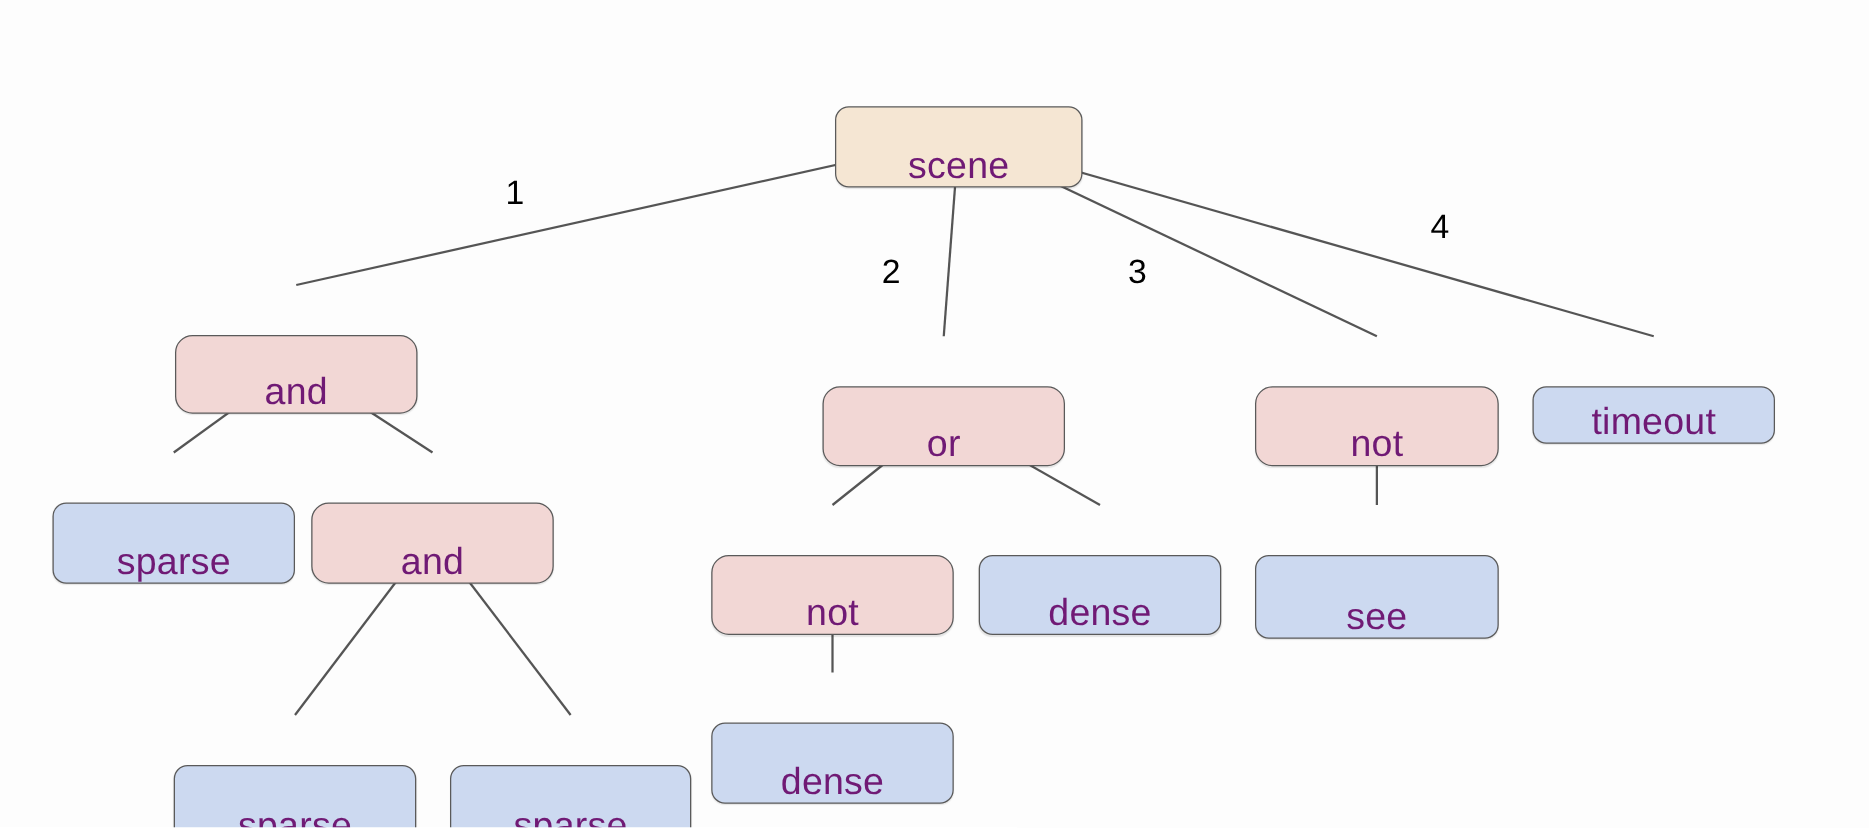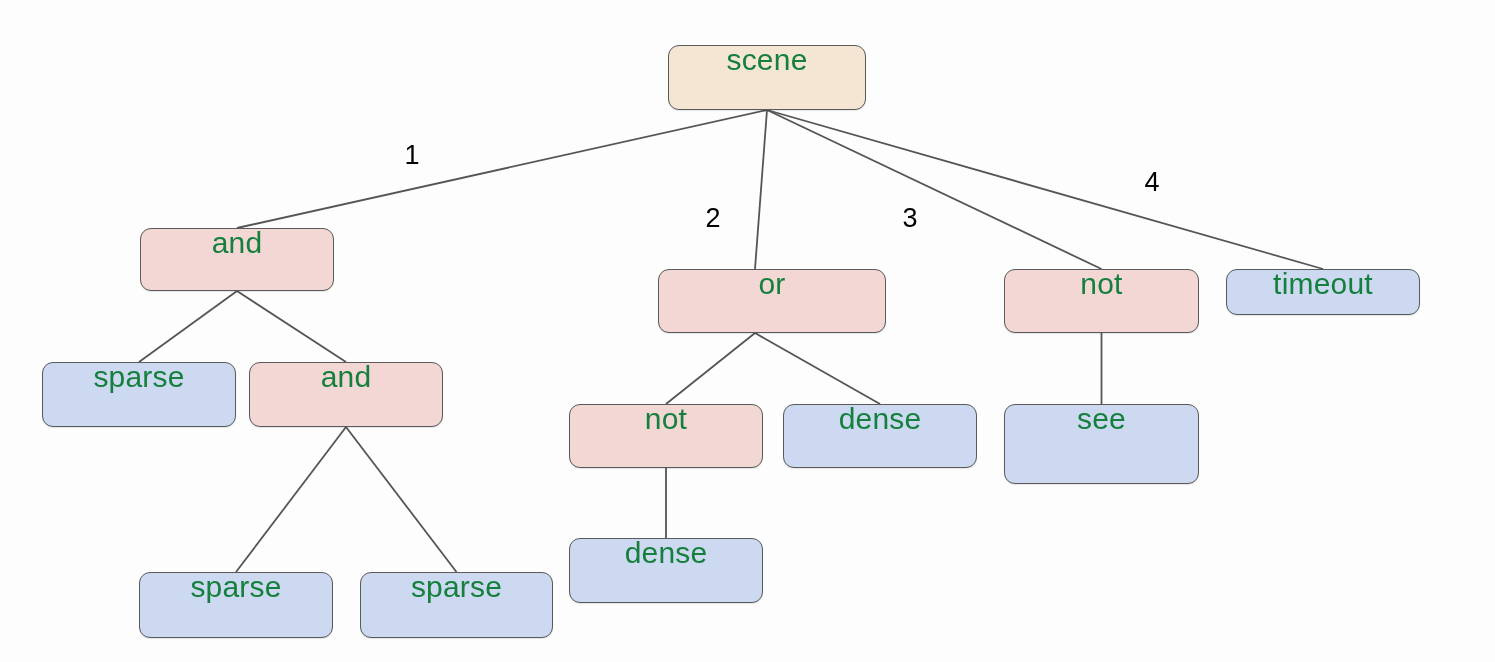--- a/index.html
+++ b/index.html
@@ -23,35 +23,36 @@
     top: 0;
     width: 1495px;
     height: 662px;
   }
   .node {
     position: absolute;
     box-sizing: border-box;
     border: 1.6px solid #5a5a5a;
     border-radius: 11px;
     display: flex;
-    align-items: flex-start;
+    align-items: flex-end;
     justify-content: center;
-    color: #15803d;
+    color: #701a75;
     font-size: 30px;
     line-height: 1;
     letter-spacing: 0.2px;
     white-space: nowrap;
     box-shadow: 0 1px 1px rgba(0,0,0,0.10);
+    margin-top: 40px;
   }
   .node-label {
     pointer-events: none;
     transform: translateY(-1px);
   }
   .fill-root   { background: #f5e6d3; }
-  .fill-op     { background: #f2d7d5; }
+  .fill-op     { background: #f2d7d5; border-radius: 14px; }
   .fill-leaf   { background: #ccd9f0; }
   .edge-label {
     position: absolute;
     color: #000000;
     font-size: 27px;
     line-height: 1;
     white-space: nowrap;
     transform: translate(-50%, -50%);
   }
 </style>
@@ -73,42 +74,42 @@
       <line x1="666" y1="468" x2="666" y2="538" stroke="#555555" stroke-width="1.8"></line>
       <line x1="1101.5" y1="333" x2="1101.5" y2="404" stroke="#555555" stroke-width="1.8"></line>
     </svg>
   <div id="node-layer">
       <div class="node fill-root" style="left: 668px; top: 45px; width: 198px; height: 65px;">
         <span class="node-label">scene</span>
       </div>
       <div class="node fill-op" style="left: 140px; top: 228px; width: 194px; height: 63px;">
         <span class="node-label">and</span>
       </div>
-      <div class="node fill-op" style="left: 658px; top: 269px; width: 228px; height: 64px;">
+      <div class="node fill-op" style="left: 658px; top: 269px; width: 194px; height: 64px;">
         <span class="node-label">or</span>
       </div>
       <div class="node fill-op" style="left: 1004px; top: 269px; width: 195px; height: 64px;">
         <span class="node-label">not</span>
       </div>
       <div class="node fill-leaf" style="left: 1226px; top: 269px; width: 194px; height: 46px;">
         <span class="node-label">timeout</span>
       </div>
       <div class="node fill-leaf" style="left: 42px; top: 362px; width: 194px; height: 65px;">
         <span class="node-label">sparse</span>
       </div>
       <div class="node fill-op" style="left: 249px; top: 362px; width: 194px; height: 65px;">
         <span class="node-label">and</span>
       </div>
       <div class="node fill-op" style="left: 569px; top: 404px; width: 194px; height: 64px;">
         <span class="node-label">not</span>
       </div>
       <div class="node fill-leaf" style="left: 783px; top: 404px; width: 194px; height: 64px;">
         <span class="node-label">dense</span>
       </div>
-      <div class="node fill-leaf" style="left: 1004px; top: 404px; width: 195px; height: 80px;">
+      <div class="node fill-leaf" style="left: 1004px; top: 404px; width: 195px; height: 67px;">
         <span class="node-label">see</span>
       </div>
       <div class="node fill-leaf" style="left: 569px; top: 538px; width: 194px; height: 65px;">
         <span class="node-label">dense</span>
       </div>
       <div class="node fill-leaf" style="left: 139px; top: 572px; width: 194px; height: 66px;">
         <span class="node-label">sparse</span>
       </div>
       <div class="node fill-leaf" style="left: 360px; top: 572px; width: 193px; height: 66px;">
         <span class="node-label">sparse</span>

